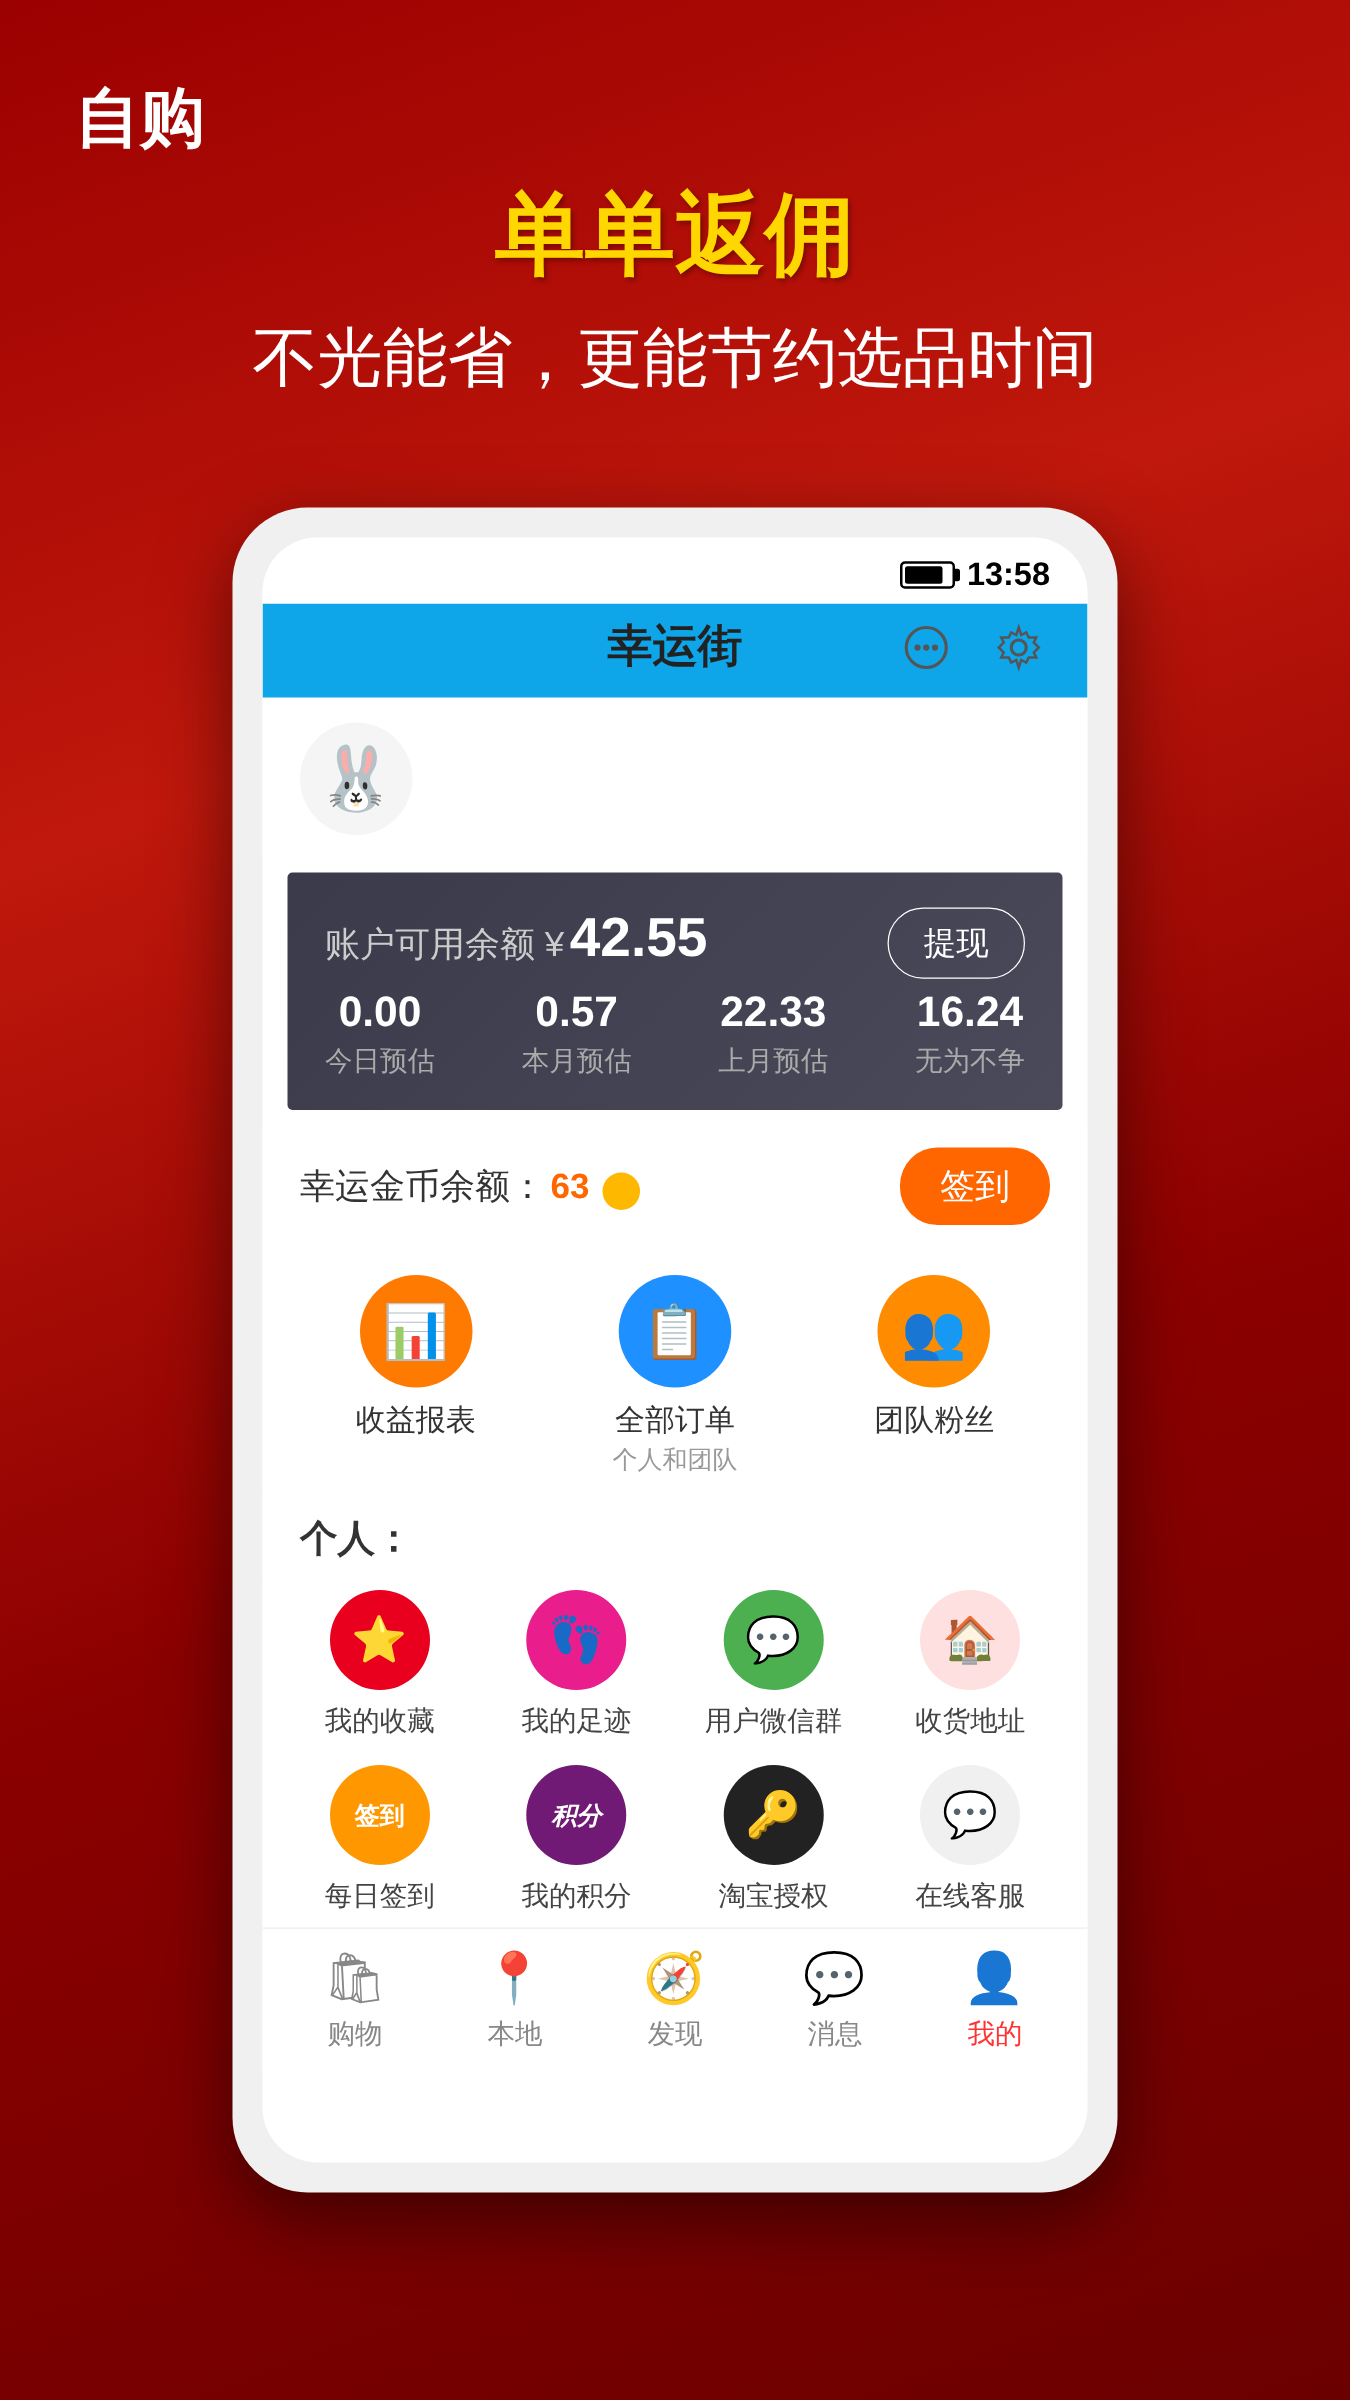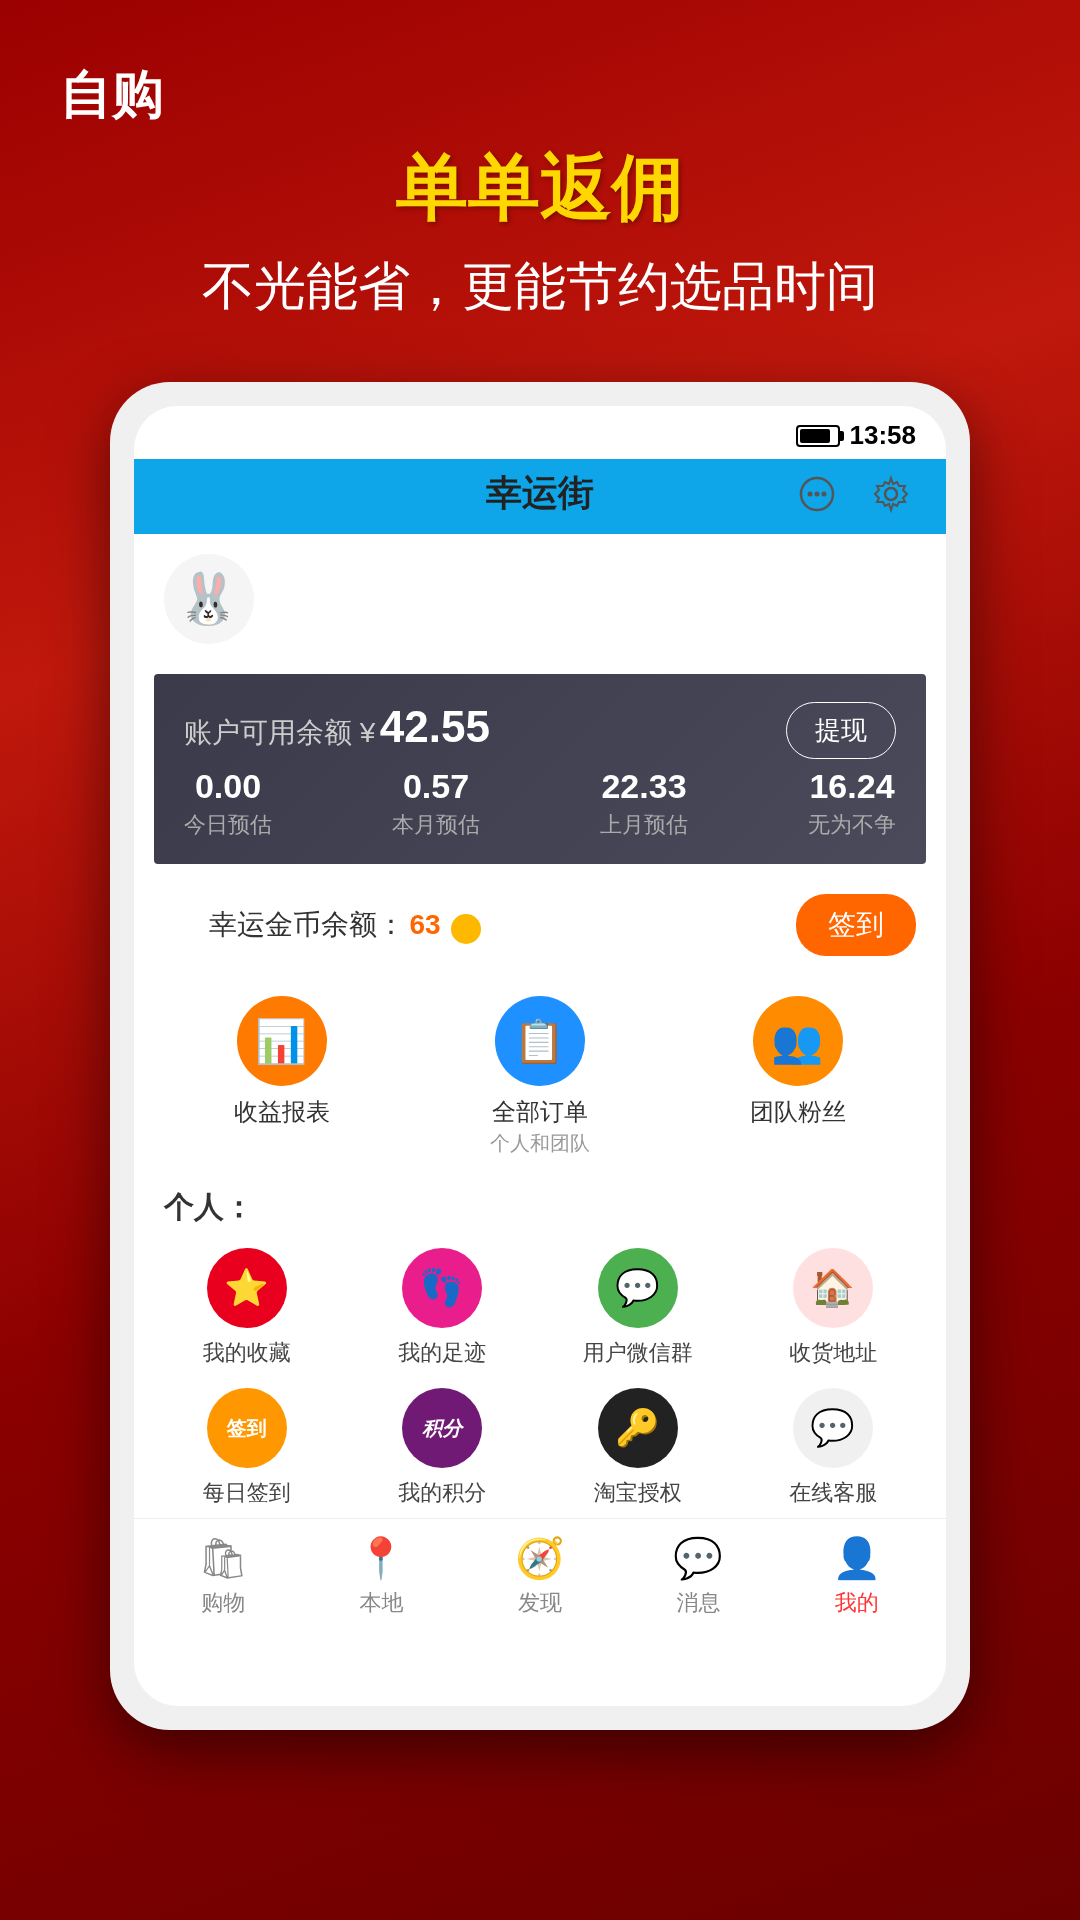--- a/index.html
+++ b/index.html
@@ -36,26 +36,26 @@
       font-weight: 900;
       text-align: center;
       margin-bottom: 16px;
       text-shadow: 2px 2px 4px rgba(0,0,0,0.3);
     }
     .subheadline {
       color: #fff;
       font-size: 52px;
       font-weight: 500;
       text-align: center;
-      margin-bottom: 40px;
+      margin-bottom: 64px;
     }
 
     
     .phone-frame {
-      width: 860px;
+      width: 708px;
       margin: 0 auto;
       background: #f0f0f0;
       border-radius: 60px;
       padding: 24px;
       box-shadow: 0 20px 60px rgba(0,0,0,0.5);
     }
     .phone-inner {
       background: #fff;
       border-radius: 44px;
       overflow: hidden;
@@ -247,21 +247,20 @@
     }
 
     
     .gold-row {
       display: flex;
       justify-content: space-between;
       align-items: center;
       padding: 20px 30px;
       background: #fff;
       margin-top: 2px;
-      margin-left: 45px;
     }
     .gold-label {
       font-size: 28px;
       color: #333;
     }
     .gold-amount {
       color: #FF6600;
       font-weight: 700;
     }
     .gold-coin {

